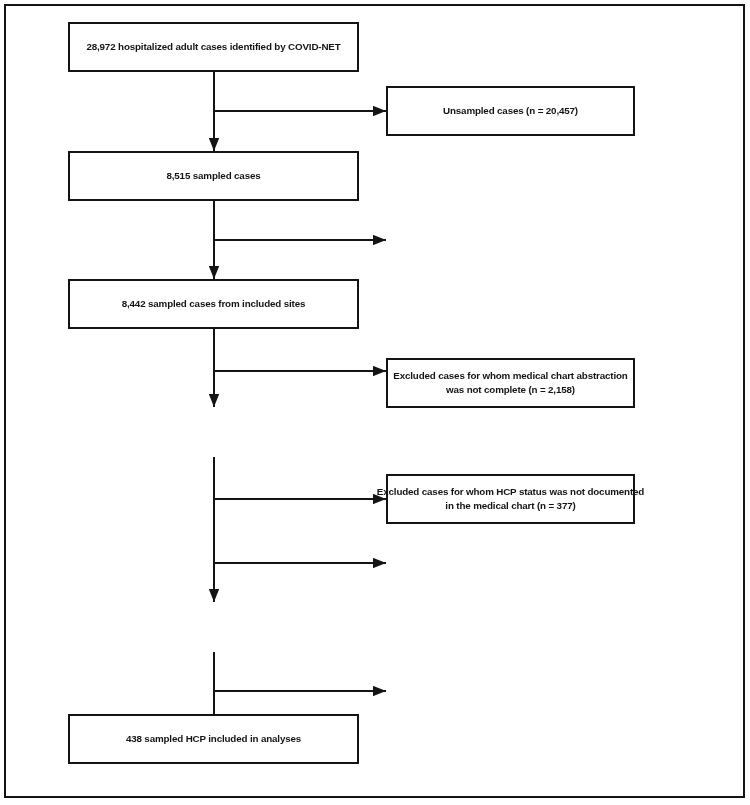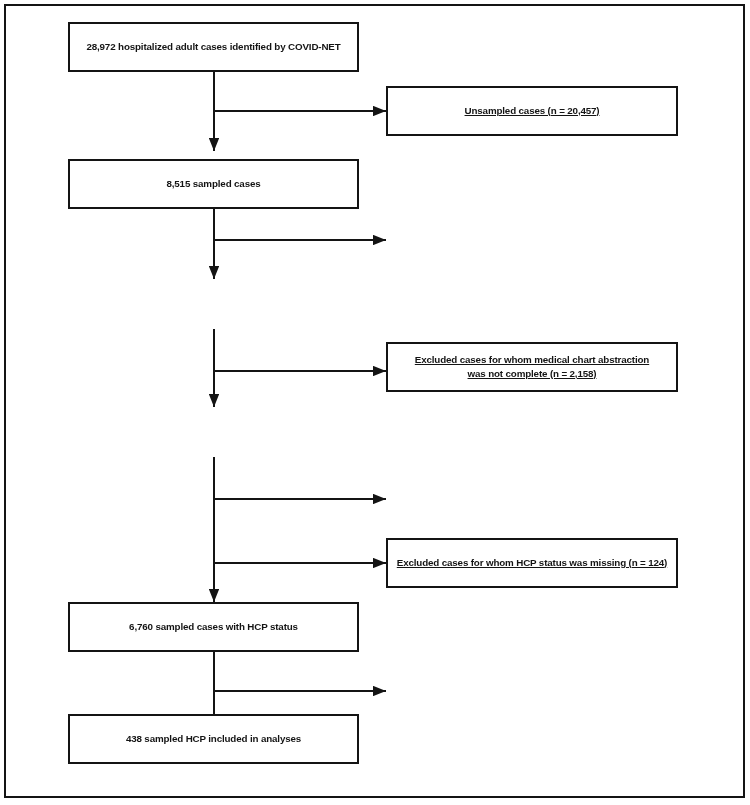--- a/index.html
+++ b/index.html
@@ -37,21 +37,21 @@
     border: 2px solid #141414;
     background: #ffffff;
     display: flex;
     flex-direction: column;
     align-items: center;
     justify-content: center;
     text-align: center;
     padding: 2px 2px;
   }
   .box.main { left: 68px; width: 291px; }
-  .box.side { left: 386px; width: 292px; text-decoration: underline; }
+  .box.side { left: 386px; width: 249px; }
   .bline {
     font-size: 9.8px;
     font-weight: bold;
     letter-spacing: -0.15px;
     line-height: 14.5px;
     white-space: nowrap;
     color: #141414;
   }
 </style>
 </head>
@@ -77,43 +77,44 @@
     <path d="M214,499 H386" stroke="#141414" stroke-width="2" fill="none" marker-end="url(#arw)"></path>
     <path d="M214,563 H386" stroke="#141414" stroke-width="2" fill="none" marker-end="url(#arw)"></path>
     <path d="M214,652 V730" stroke="#141414" stroke-width="2" fill="none" marker-end="url(#arw)"></path>
     <path d="M214,691 H386" stroke="#141414" stroke-width="2" fill="none" marker-end="url(#arw)"></path>
   </svg>
 
   <div class="box main" style="top:22px">
     <div class="bline">28,972 hospitalized adult cases identified by COVID-NET</div>
   </div>
 
-  <div class="box main" style="top:159px">
+  <div class="box main" style="top:151px">
     <div class="bline">8,515 sampled cases</div>
   </div>
 
+  <div class="box main" style="top:279px">
+    <div class="bline">8,442 sampled cases from included sites</div>
+  </div>
 
 
-  <div class="box main" style="top:602px">
-    <div class="bline">6,760 sampled cases with HCP status</div>
-  </div>
 
   <div class="box main" style="top:714px">
     <div class="bline">438 sampled HCP included in analyses</div>
   </div>
 
   <div class="box side" style="top:86px">
     <div class="bline">Unsampled cases (n = 20,457)</div>
   </div>
 
 
-  <div class="box side" style="top:342px">
+  <div class="box side" style="top:358px">
     <div class="bline">Excluded cases for whom medical chart abstraction</div>
     <div class="bline">was not complete (n = 2,158)</div>
   </div>
 
+  <div class="box side" style="top:474px">
+    <div class="bline">Excluded cases for whom HCP status was not documented</div>
+    <div class="bline">in the medical chart (n = 377)</div>
+  </div>
 
-  <div class="box side" style="top:538px">
-    <div class="bline">Excluded cases for whom HCP status was missing (n = 124)</div>
-  </div>
 
 
 </div>
 
 </body></html>

